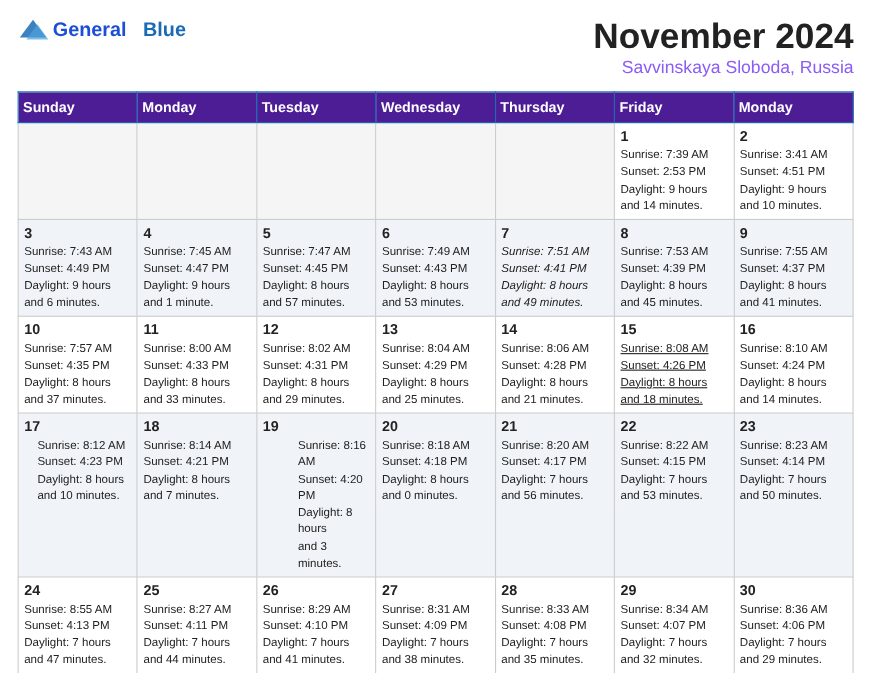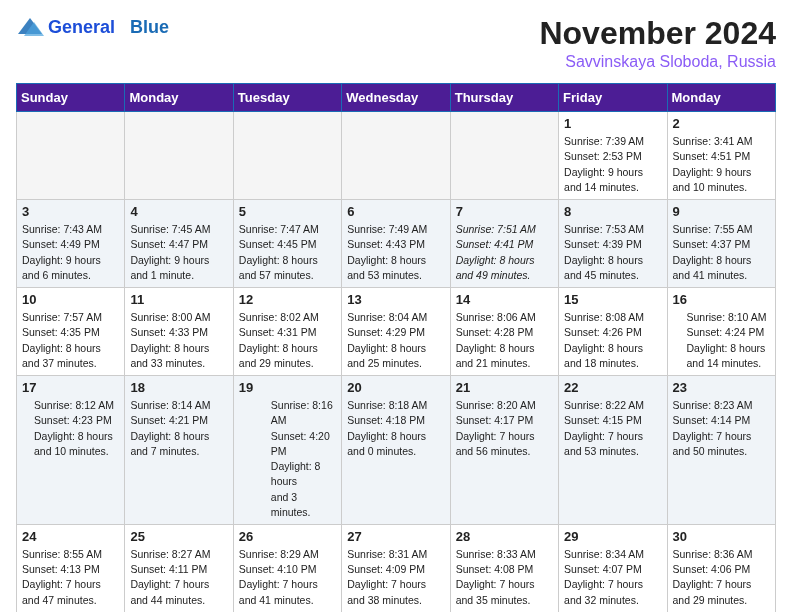--- a/index.html
+++ b/index.html
@@ -217,28 +217,28 @@
         </td>
         <td>
           <span class="day-number">14</span>
           <div class="day-info" style="white-space: pre-line;">Sunrise: 8:06 AM
 Sunset: 4:28 PM
 Daylight: 8 hours
 and 21 minutes.</div>
         </td>
         <td>
           <span class="day-number">15</span>
-          <div class="day-info" style="white-space: pre-line;">Sunrise: 8:08 AM
+          <div class="day-info" style="white-space: pre-line; text-decoration: underline;">Sunrise: 8:08 AM
 Sunset: 4:26 PM
 Daylight: 8 hours
 and 18 minutes.</div>
         </td>
         <td>
           <span class="day-number">16</span>
-          <div class="day-info" style="white-space: pre-line; margin-left: 14px;">Sunrise: 8:10 AM
+          <div class="day-info" style="white-space: pre-line;">Sunrise: 8:10 AM
 Sunset: 4:24 PM
 Daylight: 8 hours
 and 14 minutes.</div>
         </td>
       </tr>
       <tr>
         <td class="alt-row">
           <span class="day-number">17</span>
           <div class="day-info" style="white-space: pre-line; margin-left: 12px;">Sunrise: 8:12 AM
 Sunset: 4:23 PM

